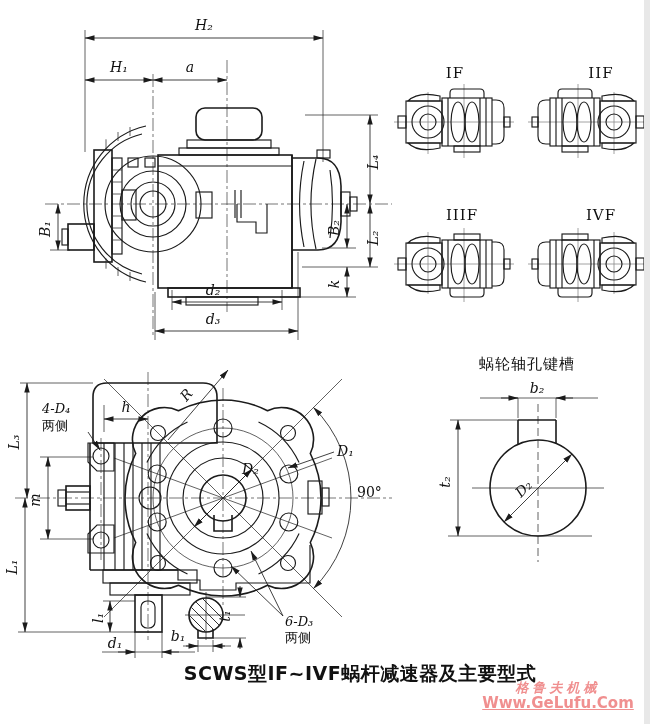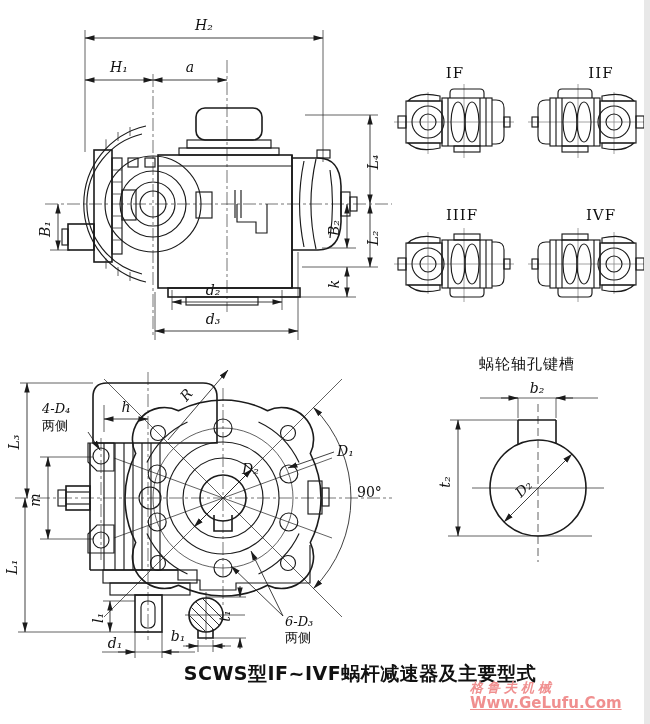--- a/index.html
+++ b/index.html
@@ -22,21 +22,21 @@
   .cjk{font:13px "DejaVu Sans", sans-serif;}
   .deg{font:14px "DejaVu Serif", serif;}
   .vlabel{font:15px "DejaVu Serif", serif;letter-spacing:1px;}
   .overlay{position:absolute;color:#111;}
   #assembly-title{left:437px;top:24px;width:210px;font-size:15px;letter-spacing:1px;
                   font-family:"DejaVu Sans", sans-serif;}
   #keyway-title{left:479px;top:355px;width:130px;font-size:15px;letter-spacing:1px;
                 font-family:"DejaVu Sans", sans-serif;}
   #caption{left:150px;top:661px;width:420px;font-size:19px;font-weight:bold;
            font-family:"DejaVu Sans", sans-serif;letter-spacing:0.5px;text-align:center;}
-  #watermark{left:470px;top:681px;width:176px;text-align:left;line-height:1.1;
+  #watermark{left:470px;top:681px;width:176px;text-align:center;line-height:1.1;
              font-family:"DejaVu Sans", sans-serif;font-weight:bold;}
   #watermark .w1{font-size:13px;letter-spacing:4px;font-style:italic;}
   #watermark .w2{font-size:15px;text-decoration:underline;}
 </style>
 </head>
 <body>
 
 <div id="page">
 
 <svg width="650" height="724" viewBox="0 0 650 724">

